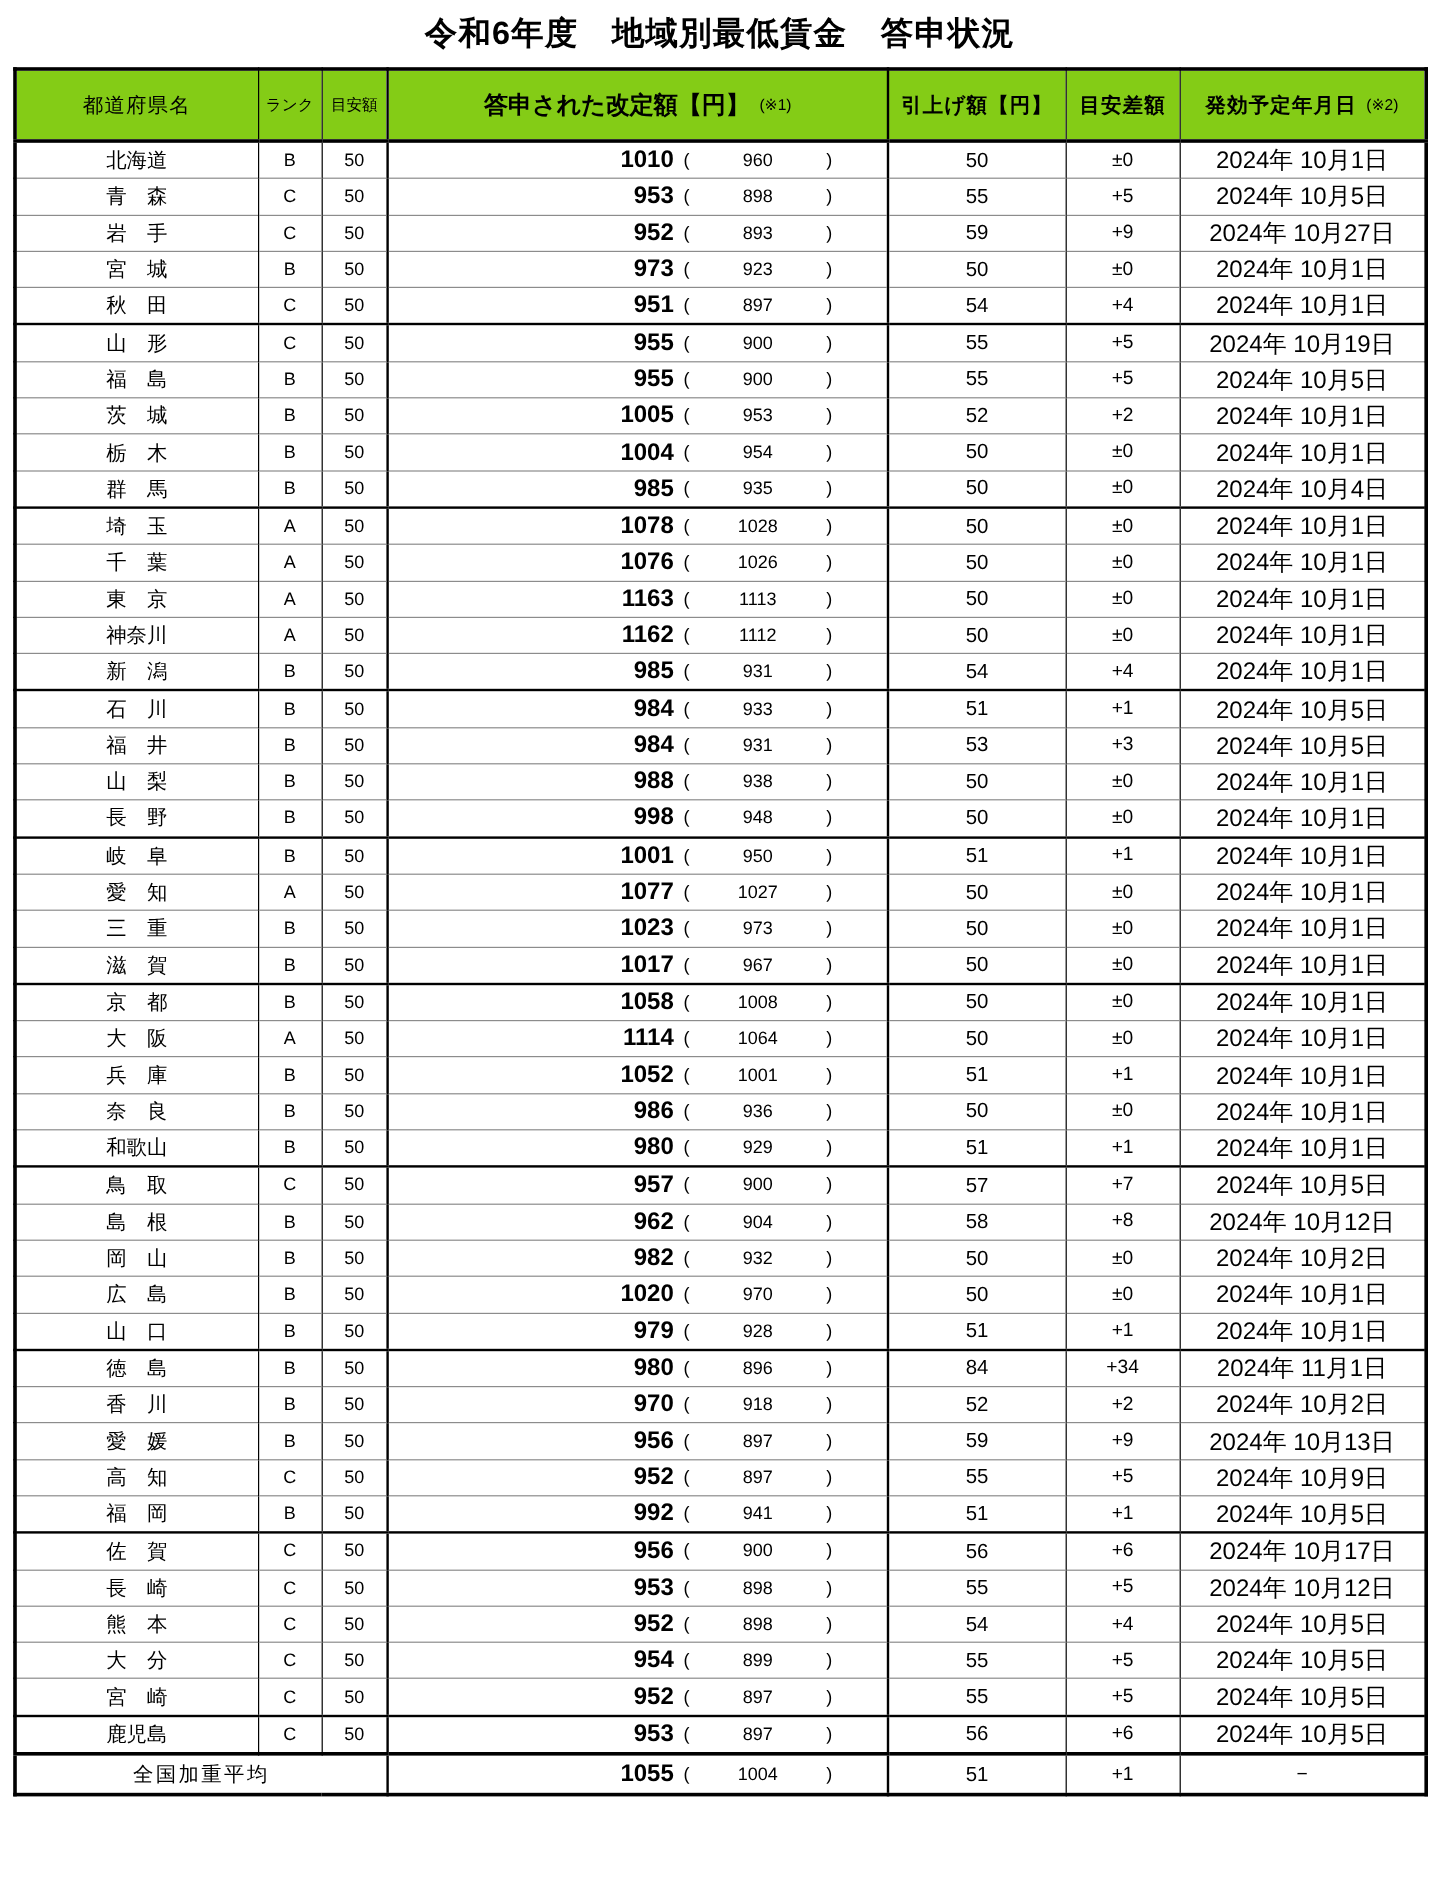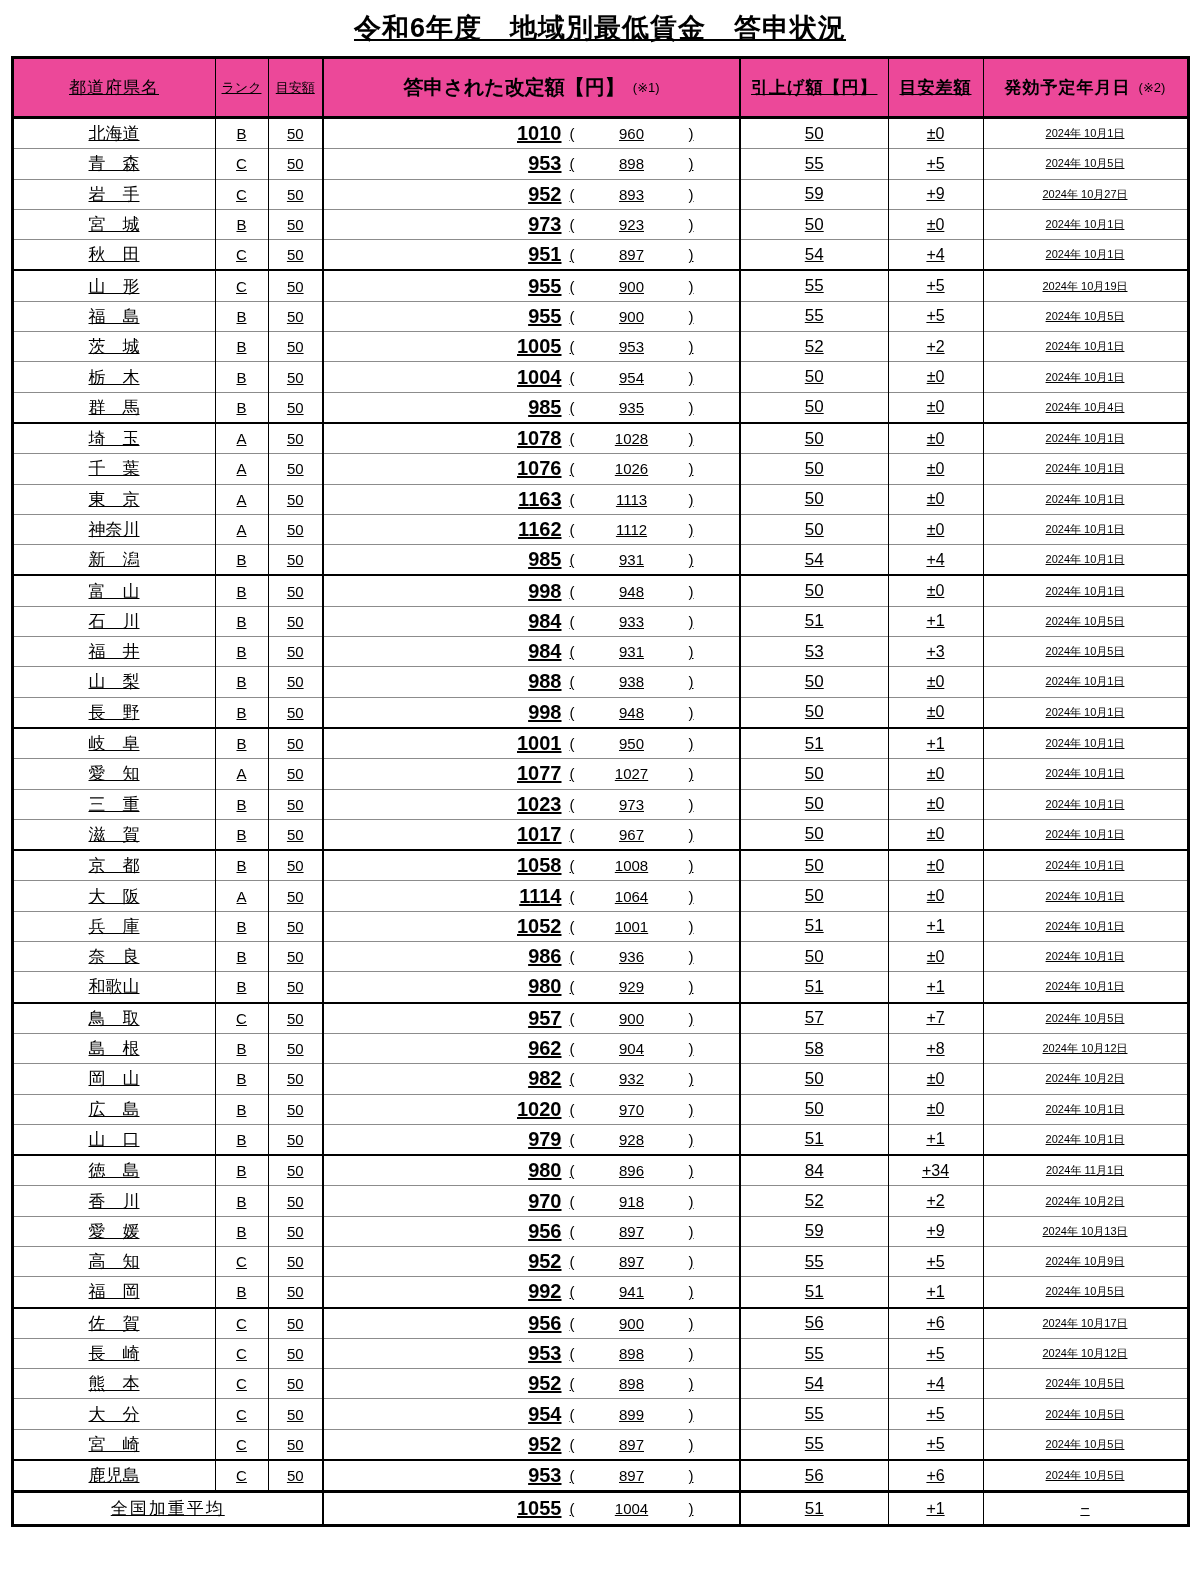--- a/index.html
+++ b/index.html
@@ -5,21 +5,21 @@
   html, body {
     margin: 0;
     padding: 0;
     background: #ffffff;
     width: 1200px;
     height: 1585px;
     overflow: hidden;
     font-family: "Liberation Sans", "DejaVu Sans", sans-serif;
     color: #000;
   }
-  .page { width: 1200px; height: 1585px; position: relative; text-decoration: underline; }
+  .page { width: 1200px; height: 1585px; position: relative; }
 
   .page-title {
     margin: 0;
     padding-top: 10px;
     height: 38px;
     text-align: center;
     font-size: 27px;
     font-weight: bold;
     letter-spacing: 1px;
   }
@@ -39,21 +39,21 @@
     white-space: nowrap;
   }
   
   th, td { border-left: 1px solid #000; }
   .c-rev  { border-left: 2px solid #000; }
   .c-raise{ border-left: 2px solid #000; }
 
   
   thead th {
     height: 57px;
-    background: #ec4899;
+    background: #84cc16;
     border-bottom: 3px solid #000;
     font-weight: normal;
   }
   .h-pref { font-size: 17px; letter-spacing: 1px; }
   .h-small { font-size: 13px; }
   .h-main { font-size: 20px; font-weight: bold; }
   .h-bold { font-size: 17px; font-weight: bold; letter-spacing: 1px; }
   .h-note { font-size: 13px; font-weight: normal; margin-left: 8px; }
   .h-inline { display: inline-flex; align-items: center; justify-content: center; }
 
@@ -62,21 +62,21 @@
     height: 29.3px;
     border-top: 1px solid #8c8c8c;
     font-size: 16px;
   }
   tbody tr.group-end td { border-bottom: 2px solid #000; }
   .c-pref  { font-size: 17px; }
   .c-rank  { font-size: 15px; }
   .c-guide { font-size: 15px; }
   .c-raise { font-size: 17px; }
   .c-diff  { font-size: 16px; }
-  .c-date  { font-size: 11px; text-align: center; }
+  .c-date  { font-size: 20px; text-align: center; }
 
   
   .rev-wrap { display: flex; align-items: center; justify-content: center; }
   .rev-main { width: 200px; text-align: right; font-size: 20px; font-weight: bold; }
   .rev-paren {
     width: 140px;
     display: flex;
     justify-content: space-between;
     align-items: center;
     box-sizing: border-box;
@@ -396,38 +396,20 @@
                 <span>931</span>
                 <span>)</span>
               </span>
             </span>
           </td>
           <td class="c-raise">54</td>
           <td class="c-diff">+4</td>
           <td class="c-date">2024年 10月1日</td>
         </tr>
         <tr>
-          <td class="c-pref">富　山</td>
-          <td class="c-rank">B</td>
-          <td class="c-guide">50</td>
-          <td class="c-rev">
-            <span class="rev-wrap">
-              <span class="rev-main">998</span>
-              <span class="rev-paren">
-                <span>(</span>
-                <span>948</span>
-                <span>)</span>
-              </span>
-            </span>
-          </td>
-          <td class="c-raise">50</td>
-          <td class="c-diff">±0</td>
-          <td class="c-date">2024年 10月1日</td>
-        </tr>
-        <tr>
           <td class="c-pref">石　川</td>
           <td class="c-rank">B</td>
           <td class="c-guide">50</td>
           <td class="c-rev">
             <span class="rev-wrap">
               <span class="rev-main">984</span>
               <span class="rev-paren">
                 <span>(</span>
                 <span>933</span>
                 <span>)</span>

